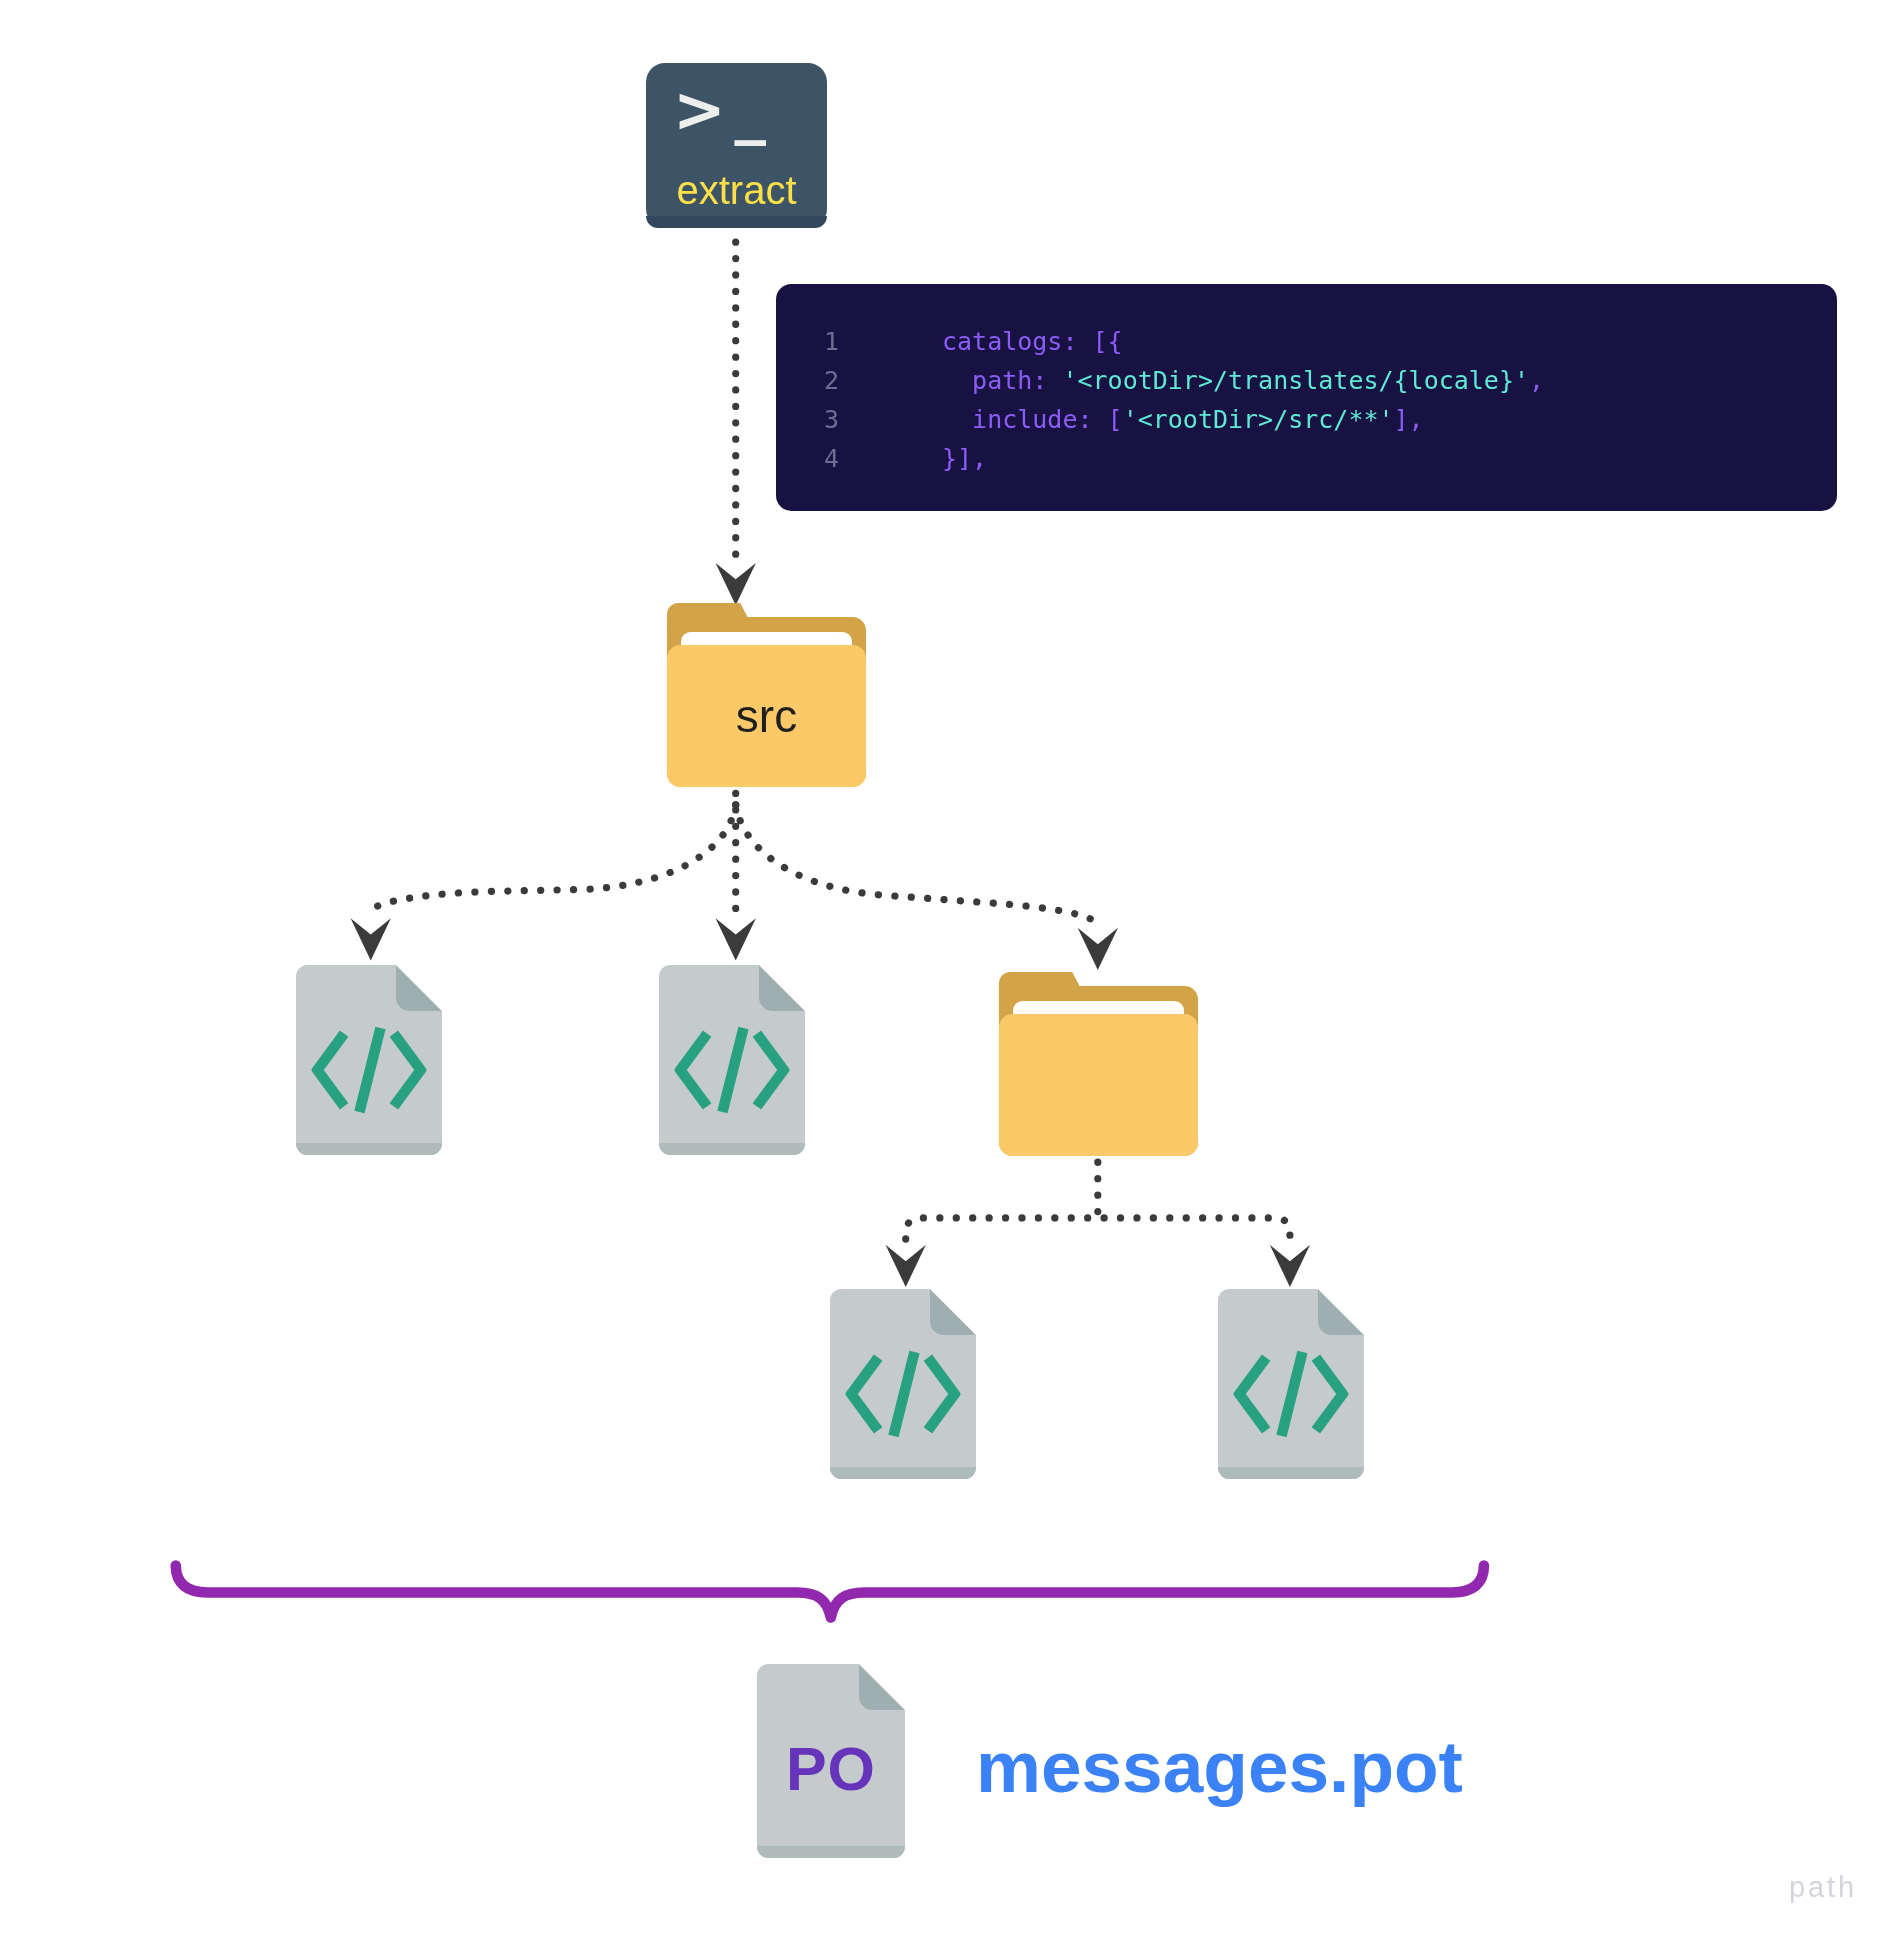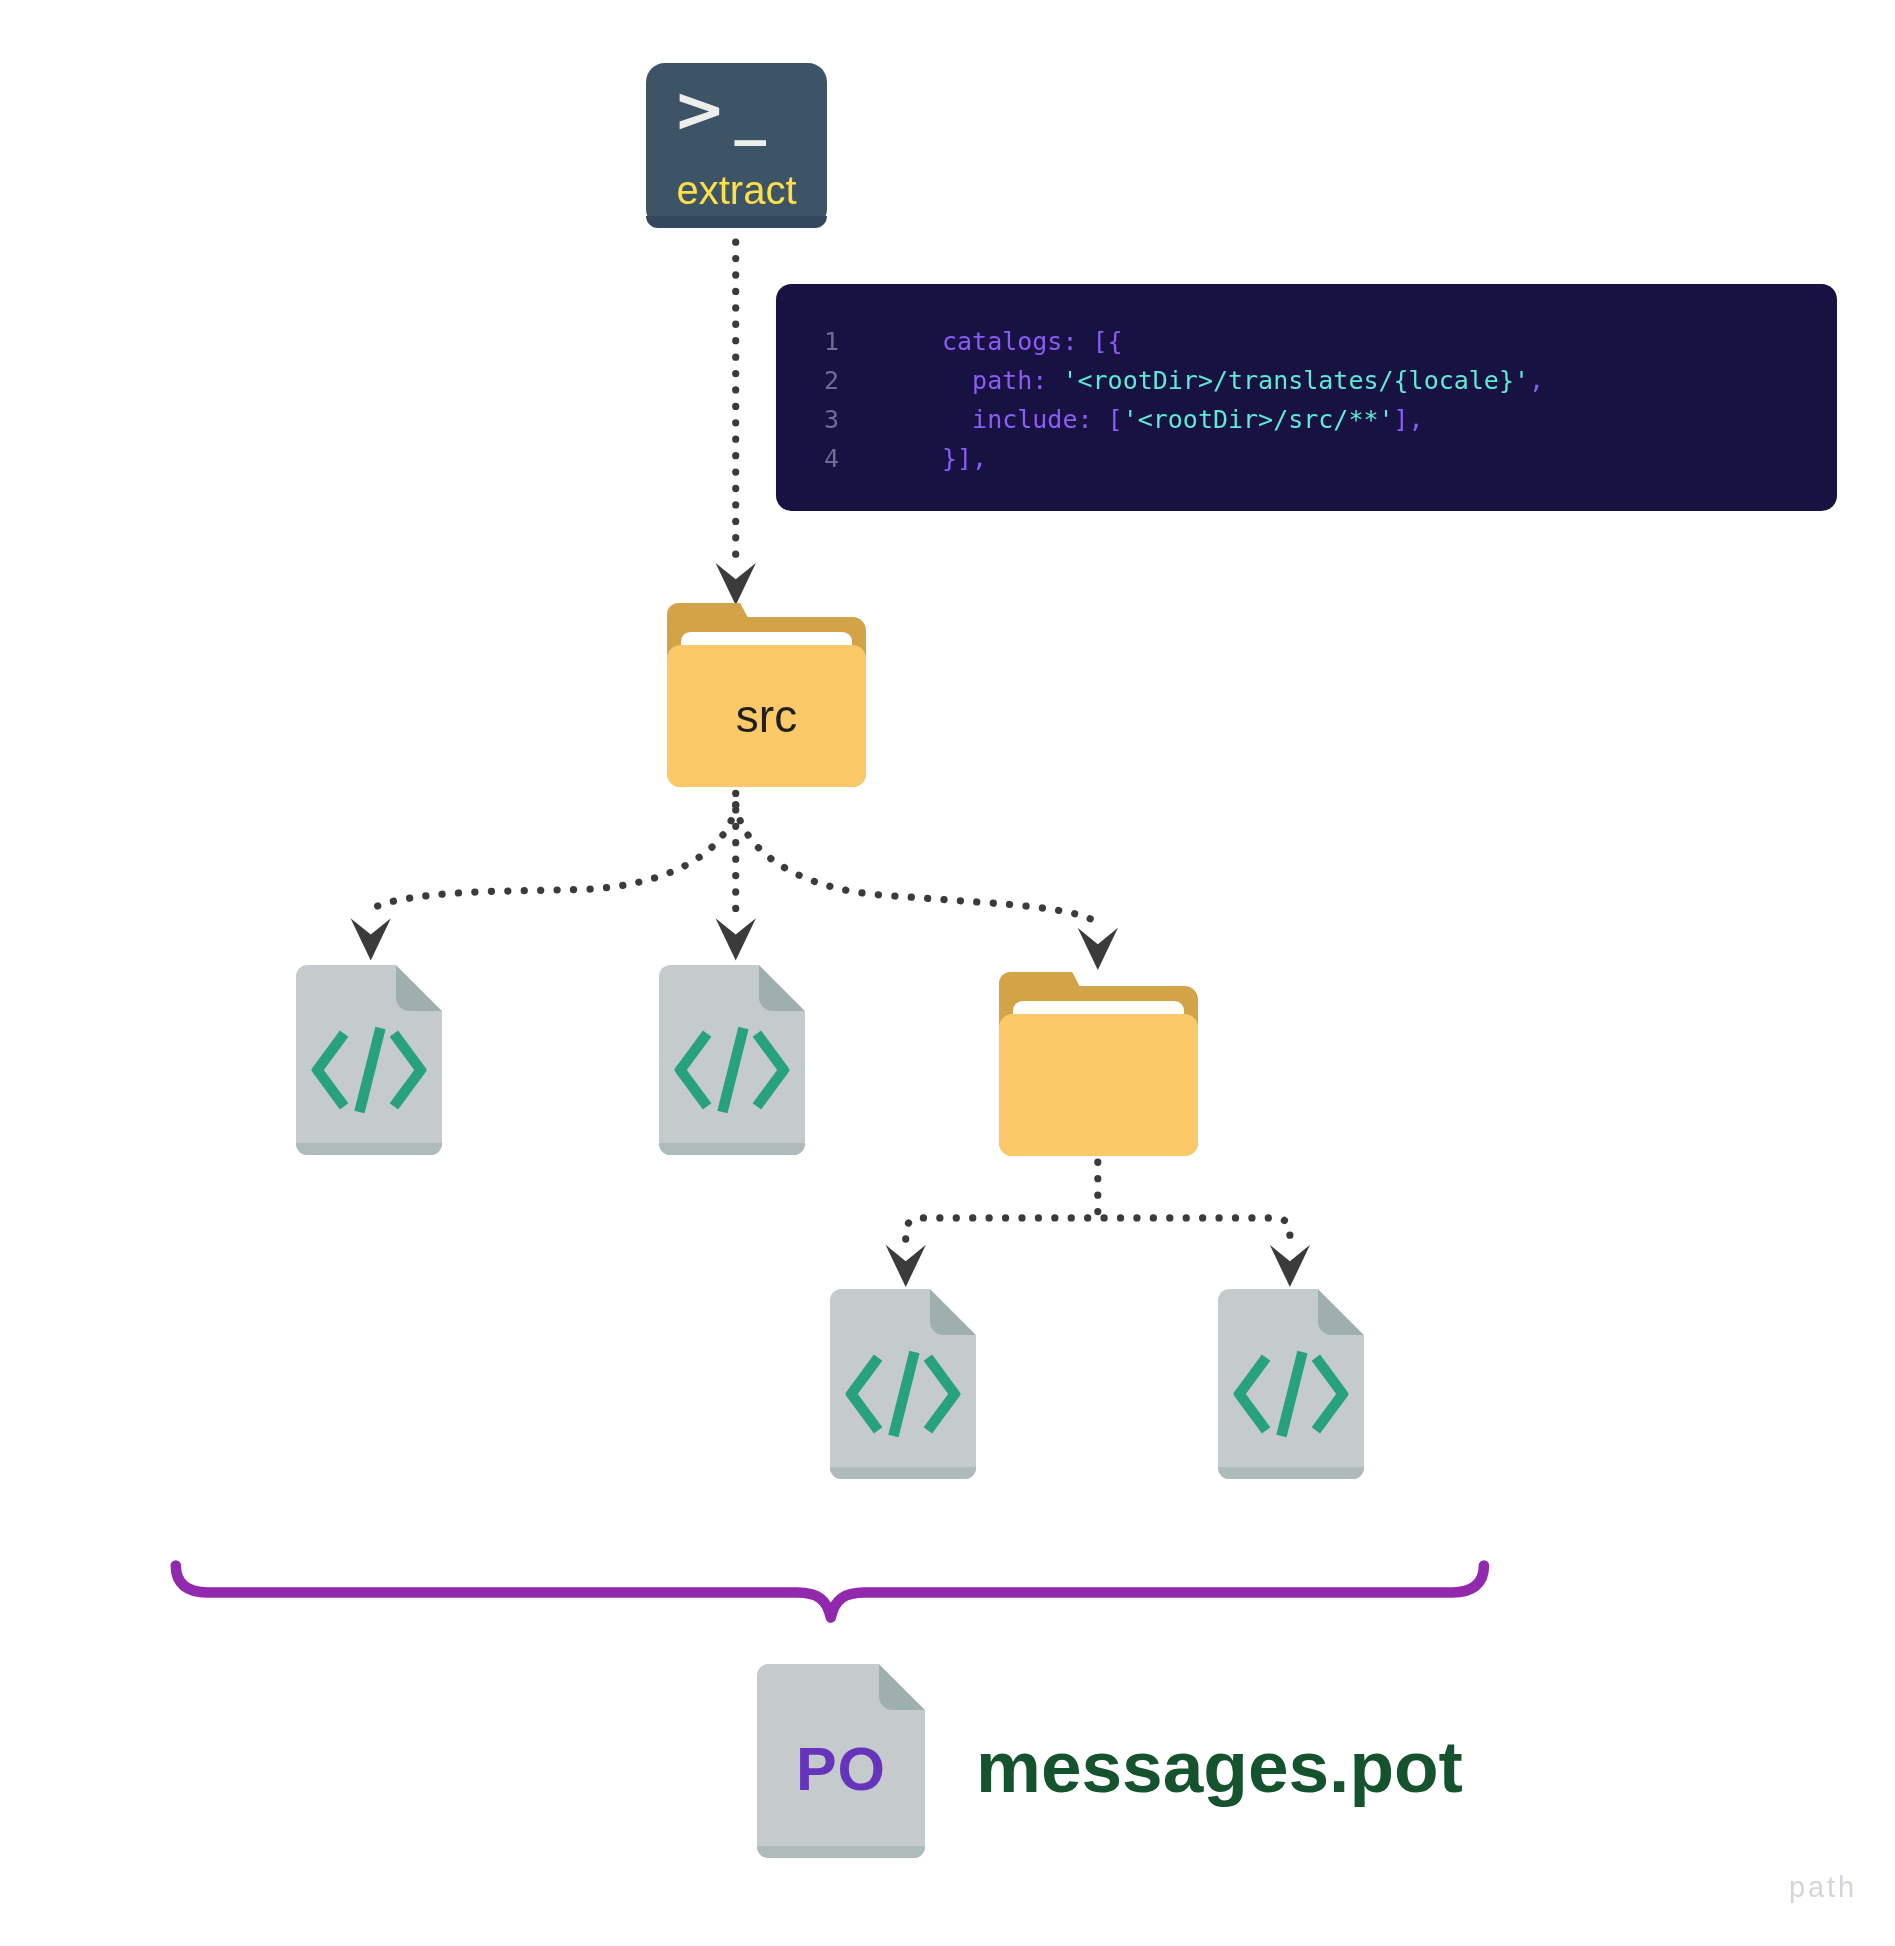--- a/index.html
+++ b/index.html
@@ -51,21 +51,21 @@
               border-width: 0 46px 46px 0; border-color: #ffffff #ffffff #9fafaf #9fafaf;
               border-radius: 0 0 0 13.4px; }
   .file::after { content: ""; position: absolute; left: 0; right: 0; bottom: 0; height: 12.5px;
               background: #afbabb; border-radius: 0 0 11.5px 11.5px; }
   .glyph { position: absolute; left: 50%; top: 55%; transform: translate(-50%, -50%); }
   .po-label { position: absolute; left: 50%; top: 54%; transform: translate(-50%, -50%);
               font-size: 61px; font-weight: bold; color: #6634ba; letter-spacing: 1px; z-index: 2; }
 
   
   .out-name { position: absolute; left: 976px; top: 1725px; font-size: 73px; font-weight: bold;
-              color: #14532d; }
+              color: #3b82f6; }
 
   
   .watermark { position: absolute; left: 1789px; top: 1871px; font-size: 29px; color: #d4d4df;
               letter-spacing: 2.9px; }
 </style>
 </head>
 <body>
 
 <div id="canvas">
 
@@ -154,21 +154,21 @@
     </svg>
   </div>
   <div class="file" style="left:1218px; top:1289px;">
     <svg class="glyph" width="115" height="88" viewBox="0 0 120 92">
       <polyline points="34,8 6,46 34,84" fill="none" stroke="#27a17e" stroke-width="11"></polyline>
       <line x1="72" y1="2" x2="50" y2="90" stroke="#27a17e" stroke-width="11"></line>
       <polyline points="86,8 114,46 86,84" fill="none" stroke="#27a17e" stroke-width="11"></polyline>
     </svg>
   </div>
 
-  <div class="file" style="left:757px; top:1664px; width:168px; height:194px;">
+  <div class="file" style="left:757px; top:1664px; width:148px; height:194px;">
     <span class="po-label">PO</span>
   </div>
   <div class="out-name">messages.pot</div>
 
   <div class="watermark">path</div>
 
 </div>
 
 
 </body></html>

